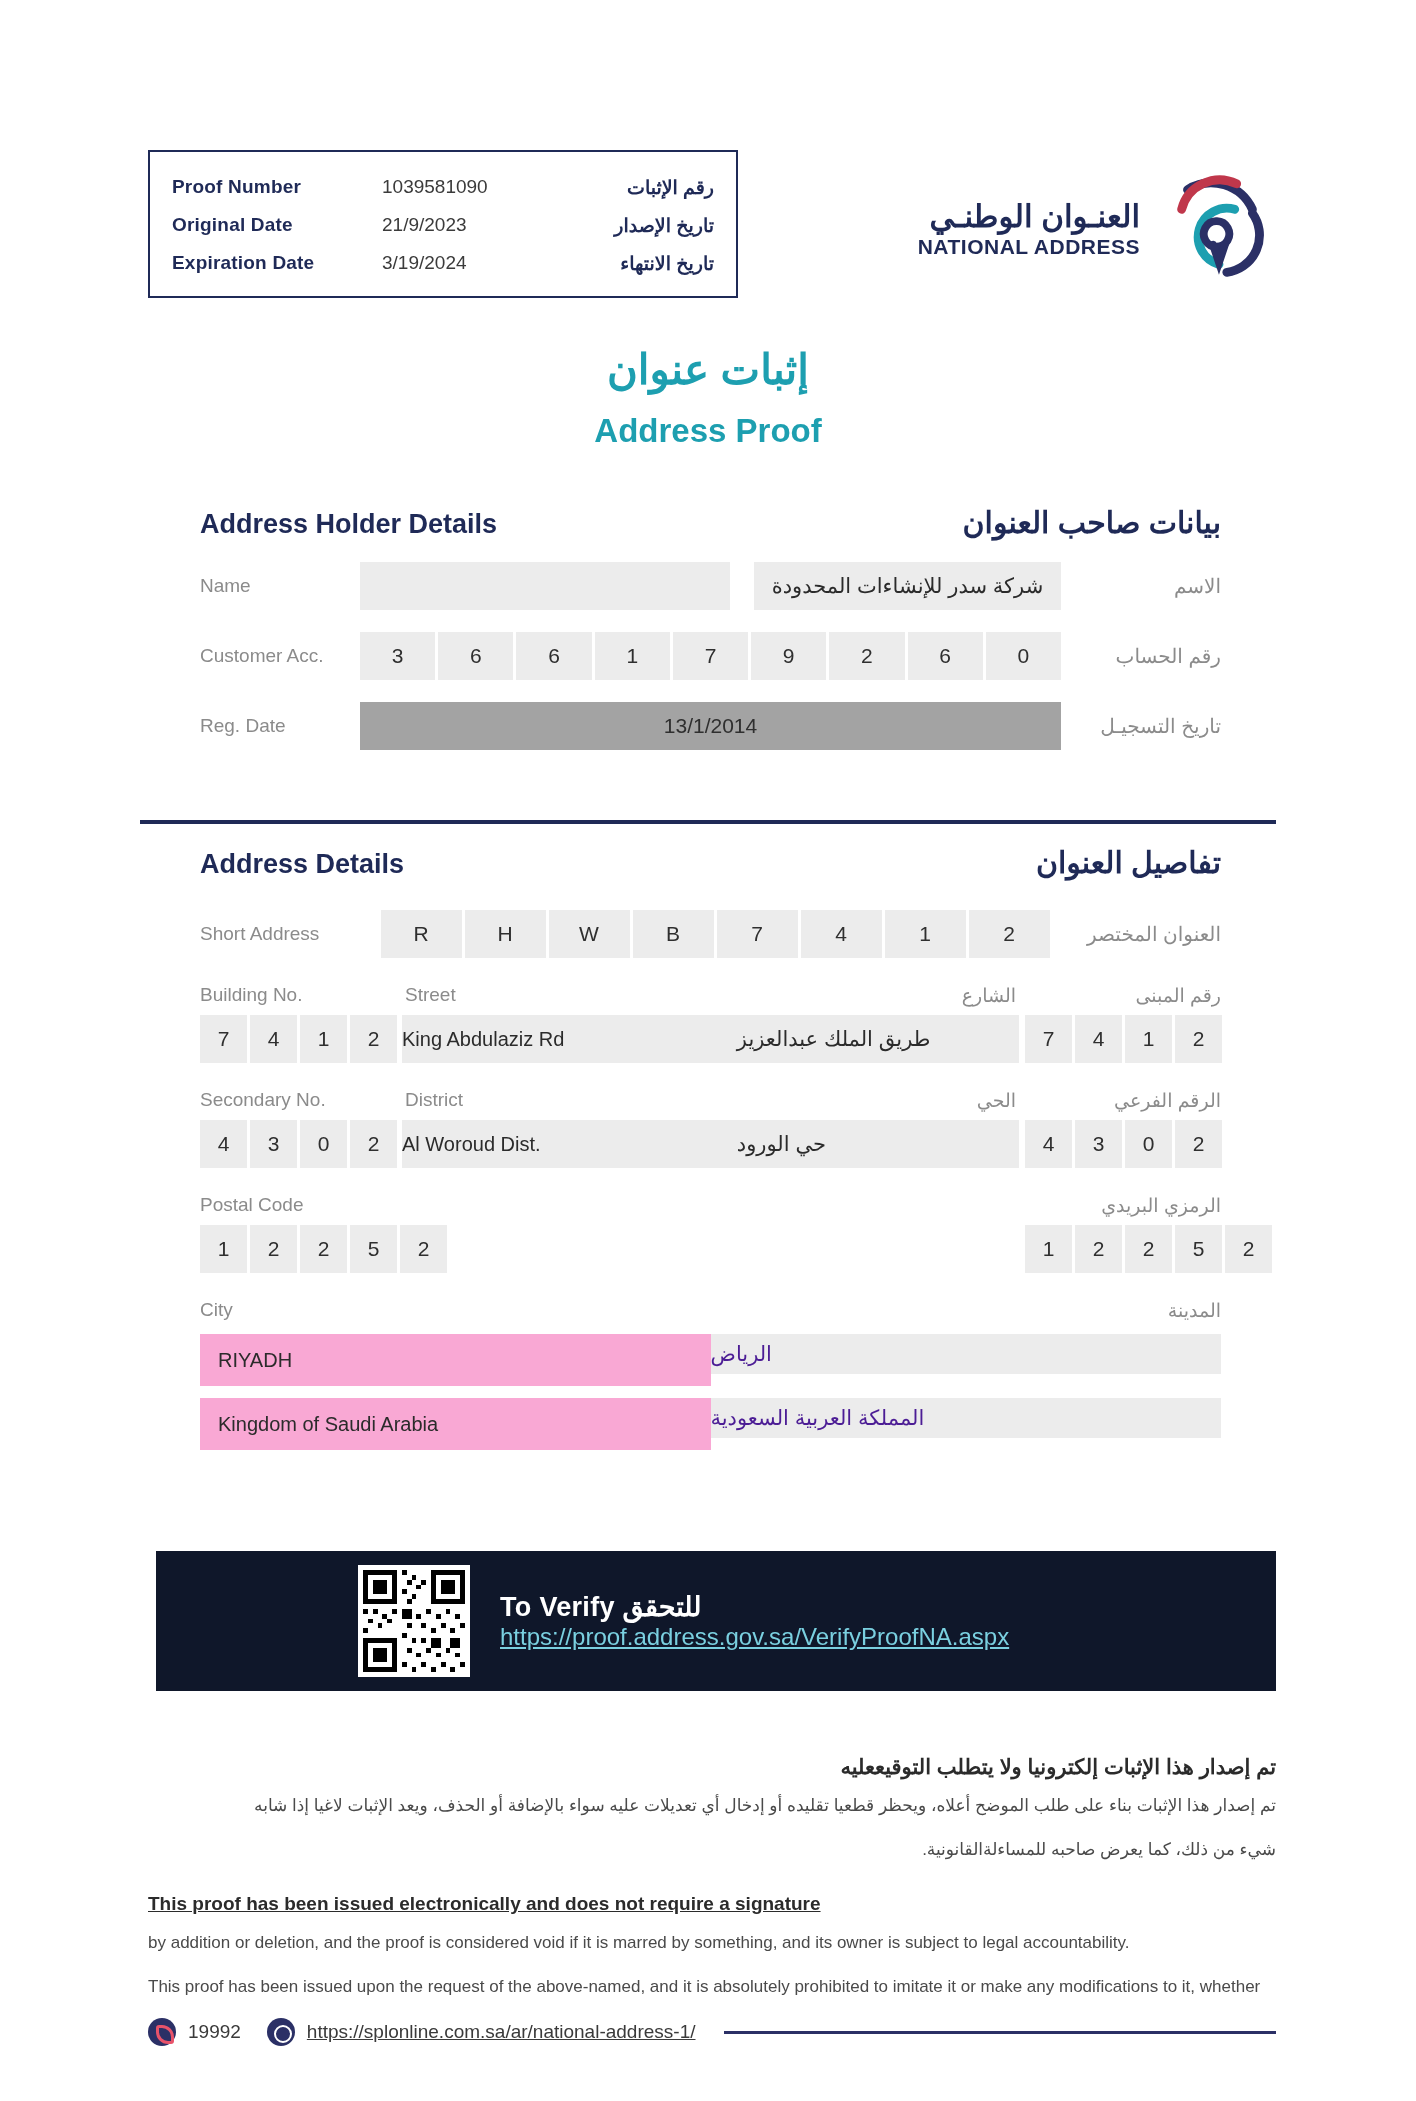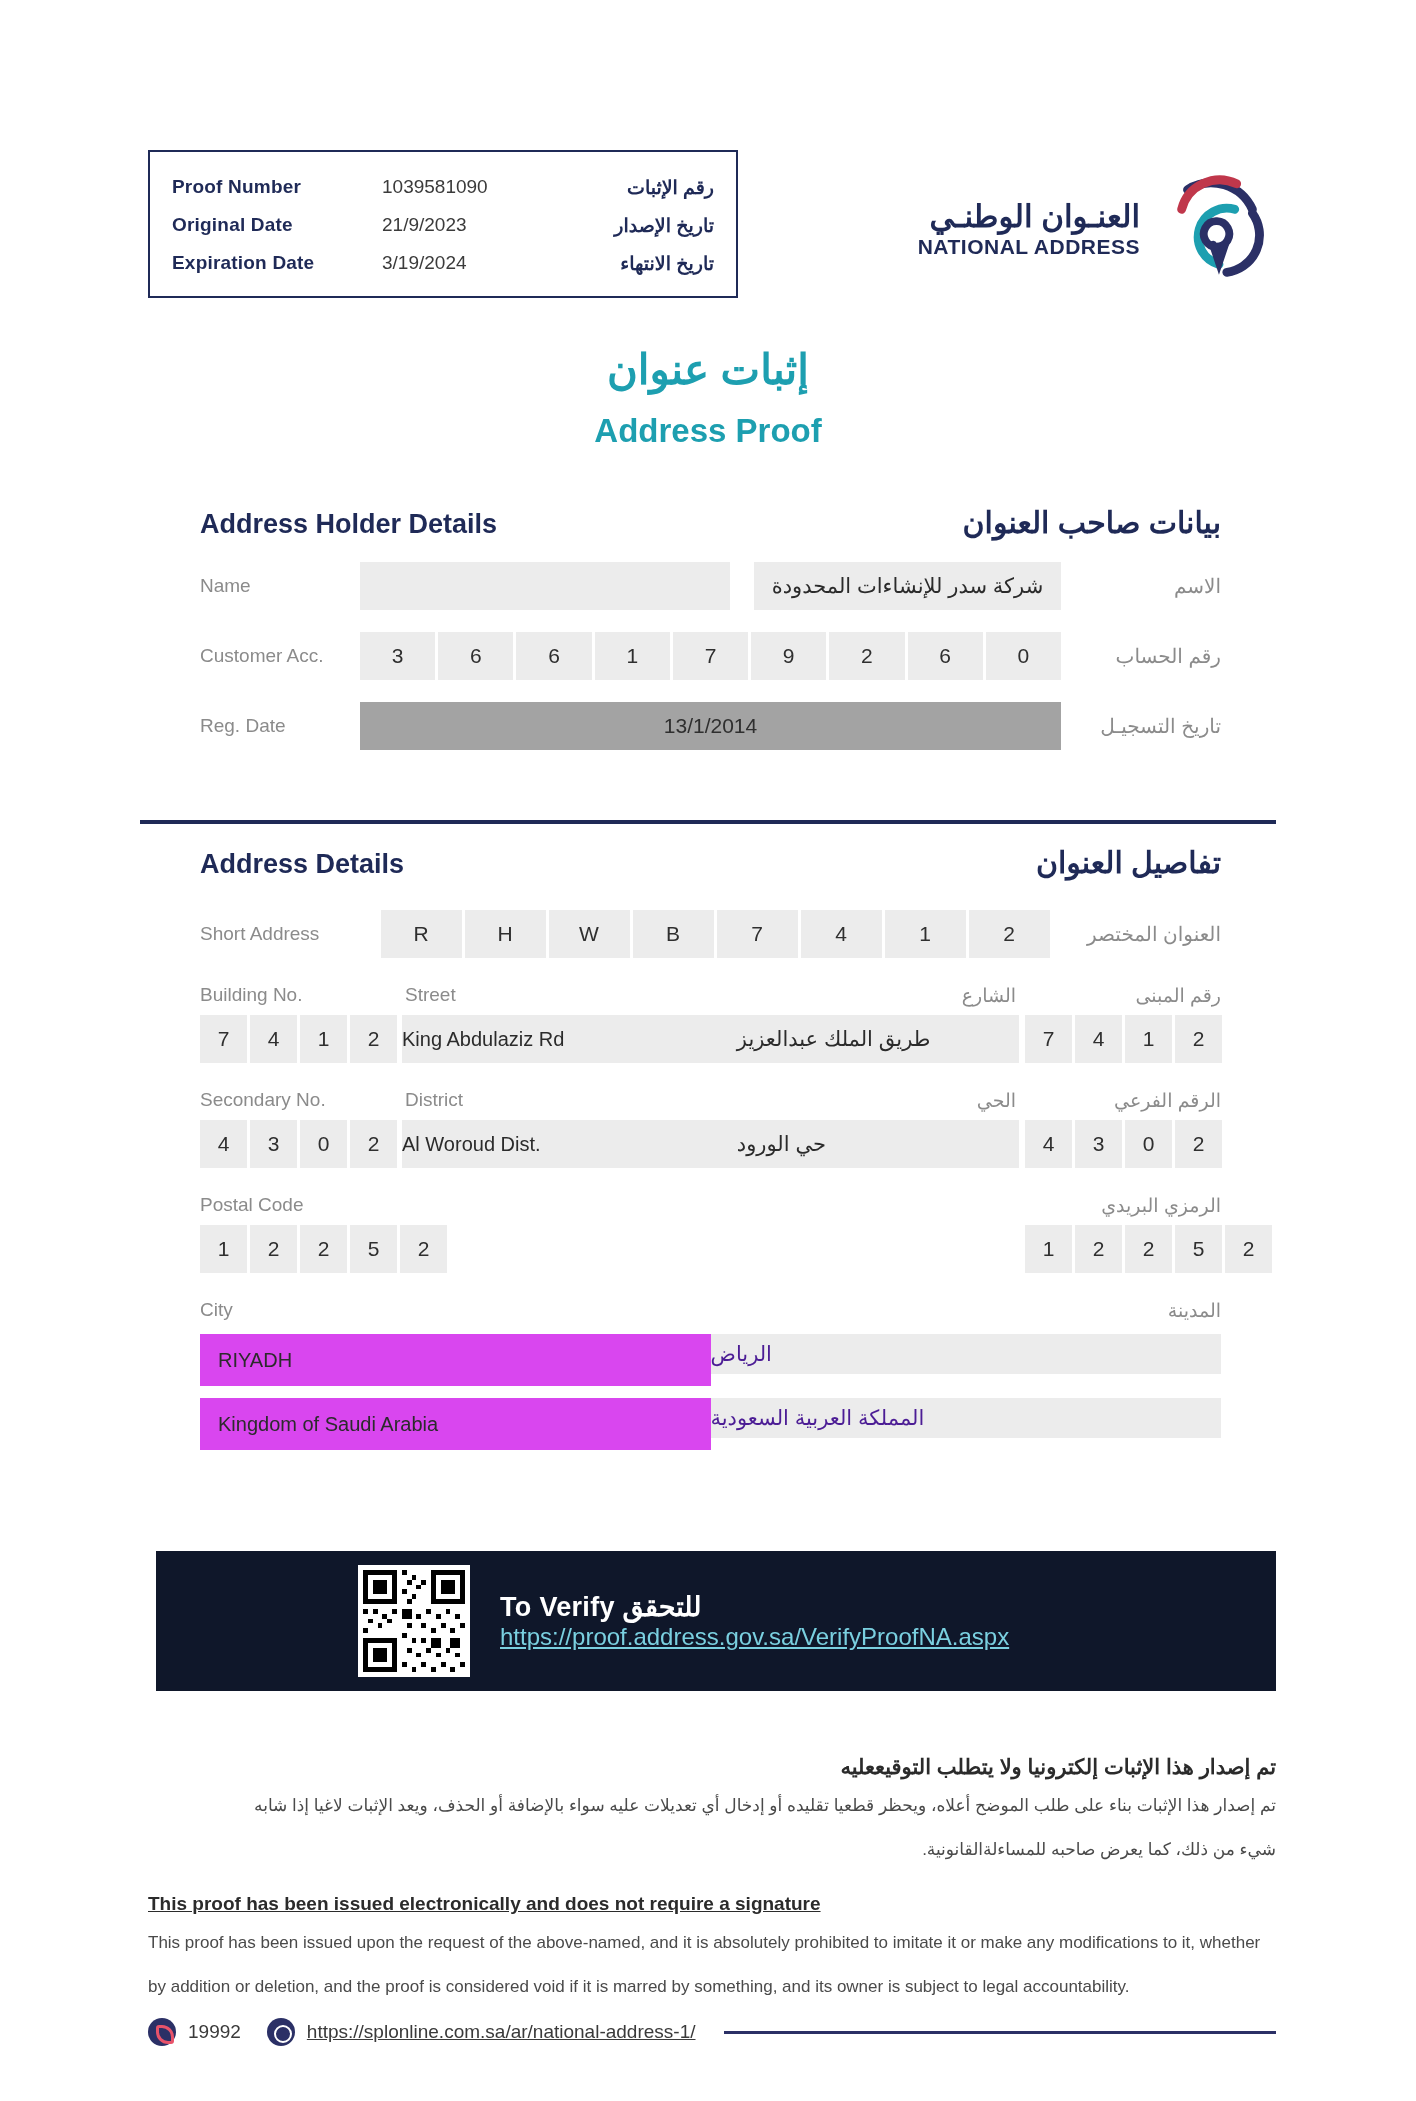--- a/index.html
+++ b/index.html
@@ -294,21 +294,21 @@
   .postal-labels { display: flex; font-size: 19px; color: #8b8b8b; margin-bottom: 8px;}
   .postal-labels .pl { flex: 1; }
   .postal-labels .pr { flex: 1; text-align: right; direction: rtl; }
 
   .city-row {
     display: flex;
     margin-top: 12px;
   }
   .city-box-en {
     width: 525px;
-    background: #d946ef;
+    background: #f9a8d4;
     height: 52px;
     display: flex;
     align-items: center;
     padding-left: 18px;
     box-sizing: border-box;
     font-size: 20px;
     color: #2b2b2b;
   }
   .city-box-ar {
     width: 525px;
@@ -721,22 +721,22 @@
       <div class="verify-title">To Verify للتحقق</div>
       <a class="verify-link" href="#">https://proof.address.gov.sa/VerifyProofNA.aspx</a>
     </div>
   </div>
 
   <div class="notes">
     <div class="ar-note-title">تم إصدار هذا الإثبات إلكترونيا ولا يتطلب التوقيععليه</div>
     <div class="ar-note-body">تم إصدار هذا الإثبات بناء على طلب الموضح أعلاه، ويحظر قطعيا تقليده أو إدخال أي تعديلات عليه سواء بالإضافة أو الحذف، ويعد الإثبات لاغيا إذا شابه</div>
     <div class="ar-note-body">شيء من ذلك، كما يعرض صاحبه للمساءلةالقانونية.</div>
     <div class="en-note-title">This proof has been issued electronically and does not require a signature</div>
+    <div class="en-note-body">by addition or deletion, and the proof is considered void if it is marred by something, and its owner is subject to legal accountability.</div>
     <div class="en-note-body">This proof has been issued upon the request of the above-named, and it is absolutely prohibited to imitate it or make any modifications to it, whether</div>
-    <div class="en-note-body">by addition or deletion, and the proof is considered void if it is marred by something, and its owner is subject to legal accountability.</div>
   </div>
 
   <div class="footer">
     <span class="f-ico f-phone"></span>
     <span class="f-num">19992</span>
     <span class="f-ico f-globe"></span>
     <a class="f-url" href="#">https://splonline.com.sa/ar/national-address-1/</a>
     <span class="f-rule"></span>
   </div>
 

